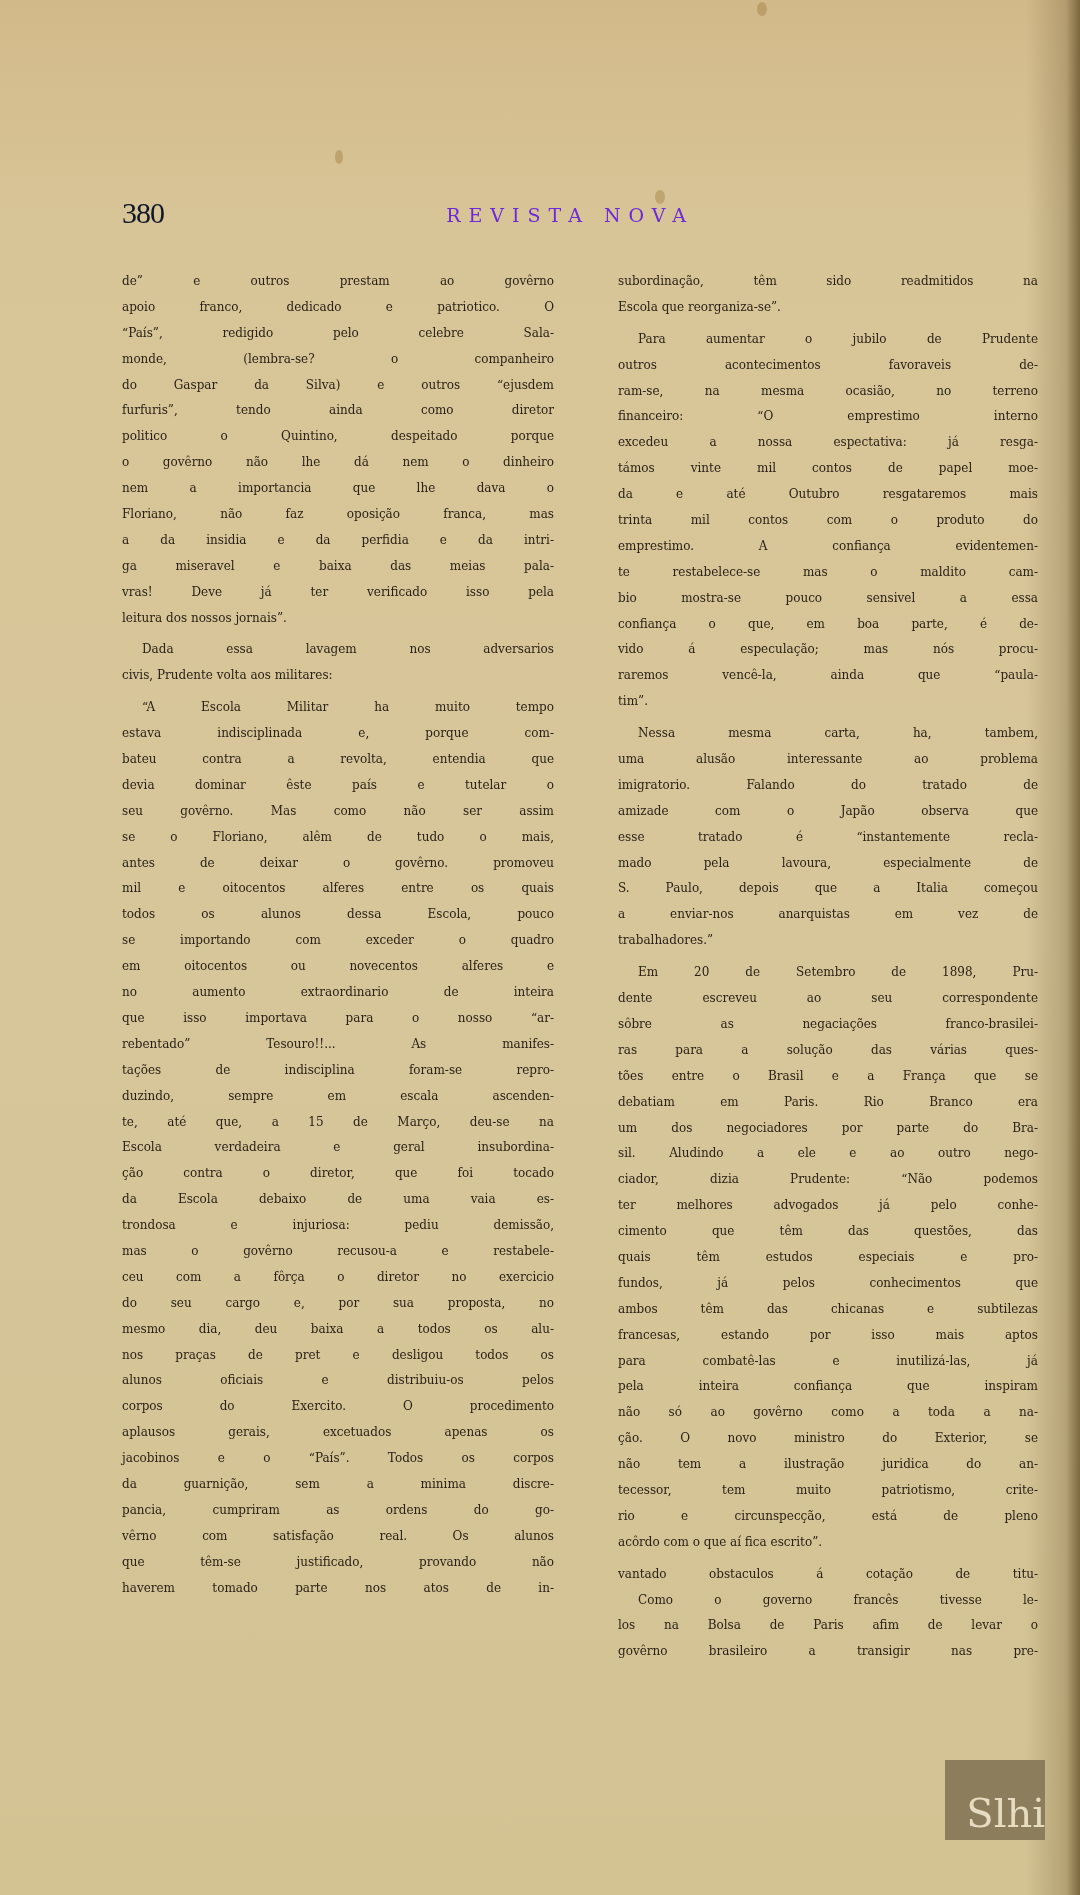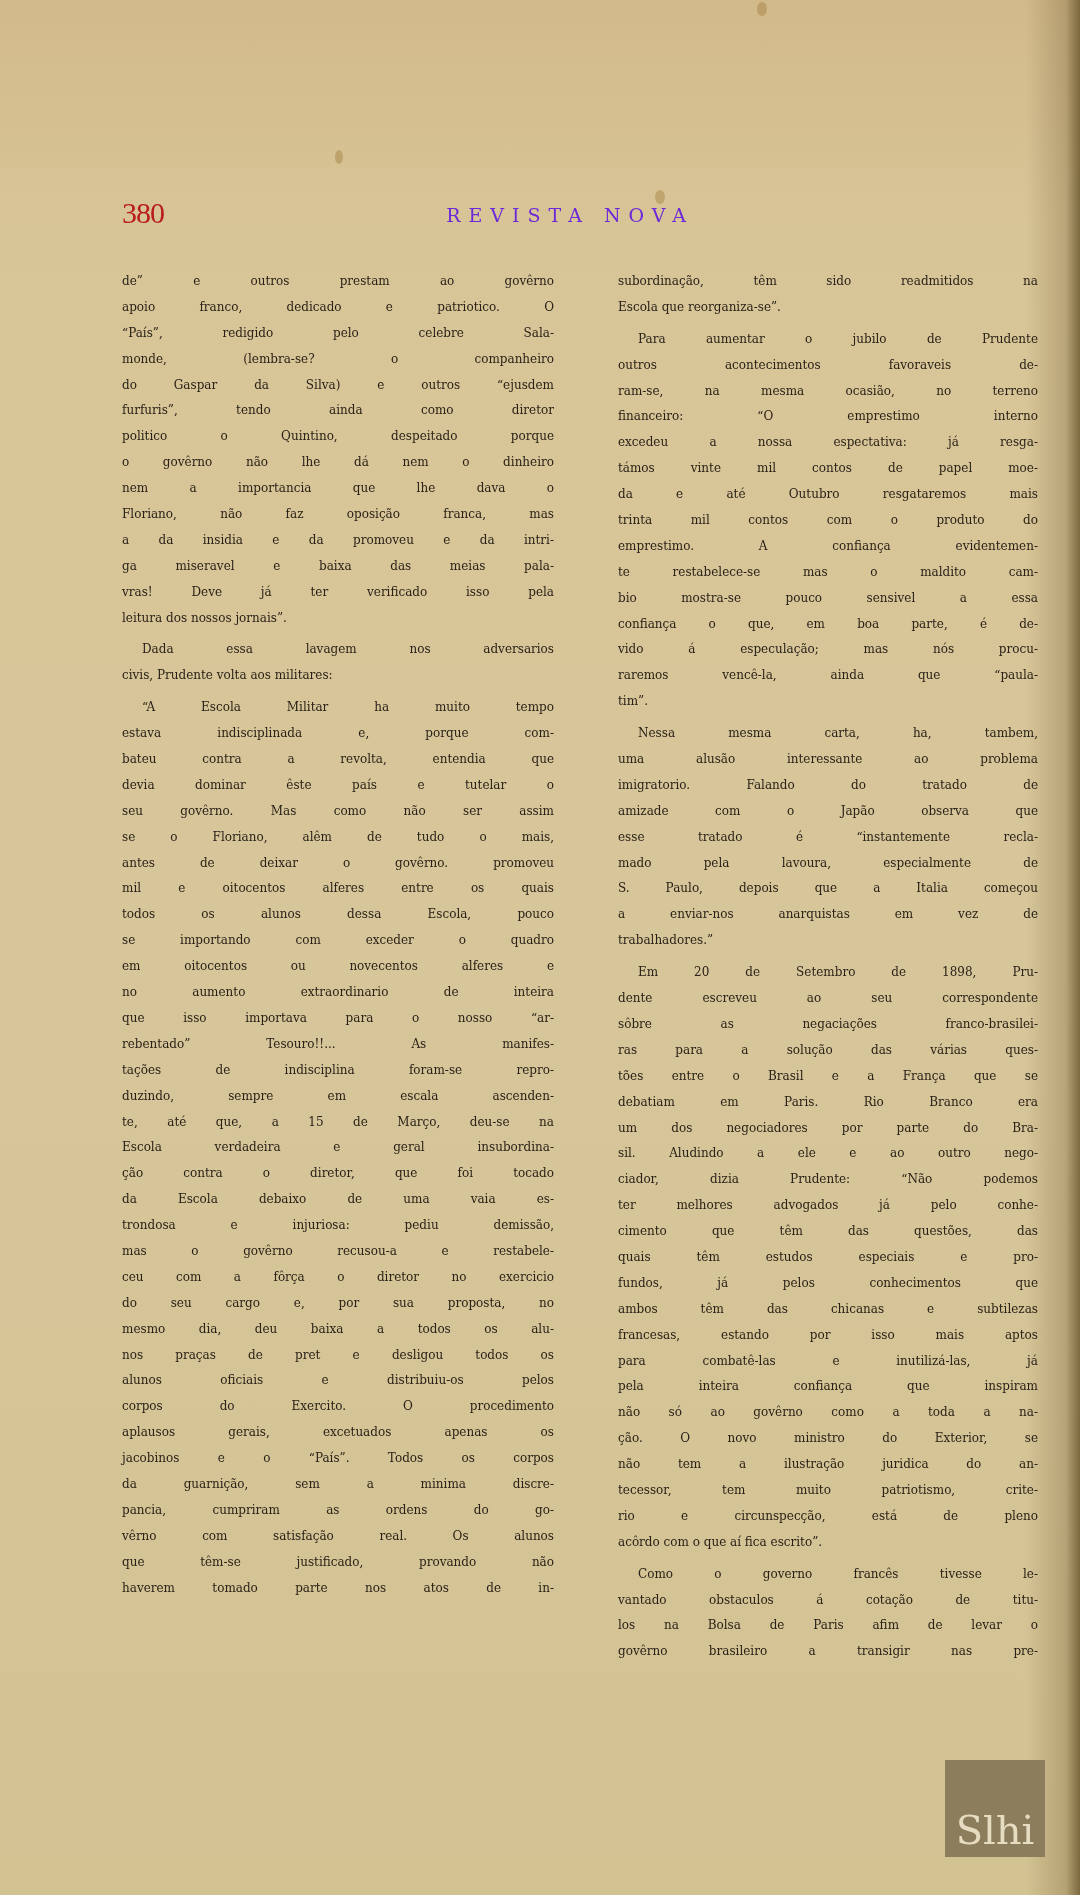--- a/index.html
+++ b/index.html
@@ -12,42 +12,42 @@
       font-family: "DejaVu Serif", "Liberation Serif", serif;
       color: #2a2218;
     }
     .edge {
       position: absolute; top: 0; right: 0; width: 14px; height: 100%;
       background: linear-gradient(90deg, rgba(120,95,50,0.0), rgba(95,75,35,0.6));
     }
     .header { position: absolute; top: 196px; left: 122px; width: 572px; height: 40px; }
     .page-num {
       position: absolute; left: 0; top: 0;
-      font-family: "Liberation Serif", serif; font-size: 30px; letter-spacing: -1px; color: #b91c1c;
+      font-family: "Liberation Serif", serif; font-size: 30px; letter-spacing: -1px; color: #0f172a;
     }
     .journal {
       position: absolute; right: 0; top: 8px;
       font-family: "DejaVu Serif", serif; font-size: 19px; letter-spacing: 8px; color: #6d28d9;
     }
     .col {
       position: absolute; top: 269px; width: 432px;
       font-size: 12px; line-height: 25.9px; text-align: justify;
       font-weight: 500;
     }
     .col.left { left: 122px; }
     .col.right { left: 580px; width: 420px; margin-left: 38px; }
     .line { display: block; text-align: justify; text-align-last: justify; white-space: nowrap; height: 25.9px; }
     .line.last { text-align-last: left; }
     .line.indent { padding-left: 20px; }
     .para-gap { height: 6px; }
     .logo {
-      position: absolute; left: 945px; top: 1760px; width: 100px; height: 97px;
+      position: absolute; left: 945px; top: 1760px; width: 100px; height: 80px;
       background: #8c7e5c;
       color: #e6dcc2; font-family: "DejaVu Serif", serif; font-size: 40px;
-      display: flex; align-items: flex-end; justify-content: center; padding-bottom: 4px; box-sizing: border-box;
+      display: flex; align-items: flex-end; justify-content: flex-end; padding-bottom: 4px; box-sizing: border-box;
     }
     .spot { position: absolute; border-radius: 50%; background: rgba(150,110,40,0.35); }
   </style>
 </head>
 <body>
 
 <div class="edge"></div>
 <div class="spot" style="left:335px;top:150px;width:8px;height:14px;"></div>
 <div class="spot" style="left:655px;top:190px;width:10px;height:14px;"></div>
 <div class="spot" style="left:757px;top:2px;width:10px;height:14px;"></div>
@@ -61,21 +61,21 @@
     <span class="line">de” e outros prestam ao govêrno</span>
     <span class="line">apoio franco, dedicado e patriotico. O</span>
     <span class="line">“País”, redigido pelo celebre Sala-</span>
     <span class="line">monde, (lembra-se? o companheiro</span>
     <span class="line">do Gaspar da Silva) e outros “ejusdem</span>
     <span class="line">furfuris”, tendo ainda como diretor</span>
     <span class="line">politico o Quintino, despeitado porque</span>
     <span class="line">o govêrno não lhe dá nem o dinheiro</span>
     <span class="line">nem a importancia que lhe dava o</span>
     <span class="line">Floriano, não faz oposição franca, mas</span>
-    <span class="line">a da insidia e da promoveu e da intri-</span>
+    <span class="line">a da insidia e da perfidia e da intri-</span>
     <span class="line">ga miseravel e baixa das meias pala-</span>
     <span class="line">vras! Deve já ter verificado isso pela</span>
     <span class="line last">leitura dos nossos jornais”.</span>
     <span class="para-gap" style="display: block;"></span>
     <span class="line indent">Dada essa lavagem nos adversarios</span>
     <span class="line last">civis, Prudente volta aos militares:</span>
     <span class="para-gap" style="display: block;"></span>
     <span class="line indent">“A Escola Militar ha muito tempo</span>
     <span class="line">estava indisciplinada e, porque com-</span>
     <span class="line">bateu contra a revolta, entendia que</span>
@@ -159,21 +159,21 @@
     <span class="line">francesas, estando por isso mais aptos</span>
     <span class="line">para combatê-las e inutilizá-las, já</span>
     <span class="line">pela inteira confiança que inspiram</span>
     <span class="line">não só ao govêrno como a toda a na-</span>
     <span class="line">ção. O novo ministro do Exterior, se</span>
     <span class="line">não tem a ilustração juridica do an-</span>
     <span class="line">tecessor, tem muito patriotismo, crite-</span>
     <span class="line">rio e circunspecção, está de pleno</span>
     <span class="line last">acôrdo com o que aí fica escrito”.</span>
     <span class="para-gap" style="display: block;"></span>
+    <span class="line">vantado obstaculos á cotação de titu-</span>
     <span class="line indent">Como o governo francês tivesse le-</span>
-    <span class="line">vantado obstaculos á cotação de titu-</span>
     <span class="line">los na Bolsa de Paris afim de levar o</span>
     <span class="line">govêrno brasileiro a transigir nas pre-</span>
   </div>
 
 <div class="logo">
   <span>Slhi</span>
 </div>
 
 </body></html>

